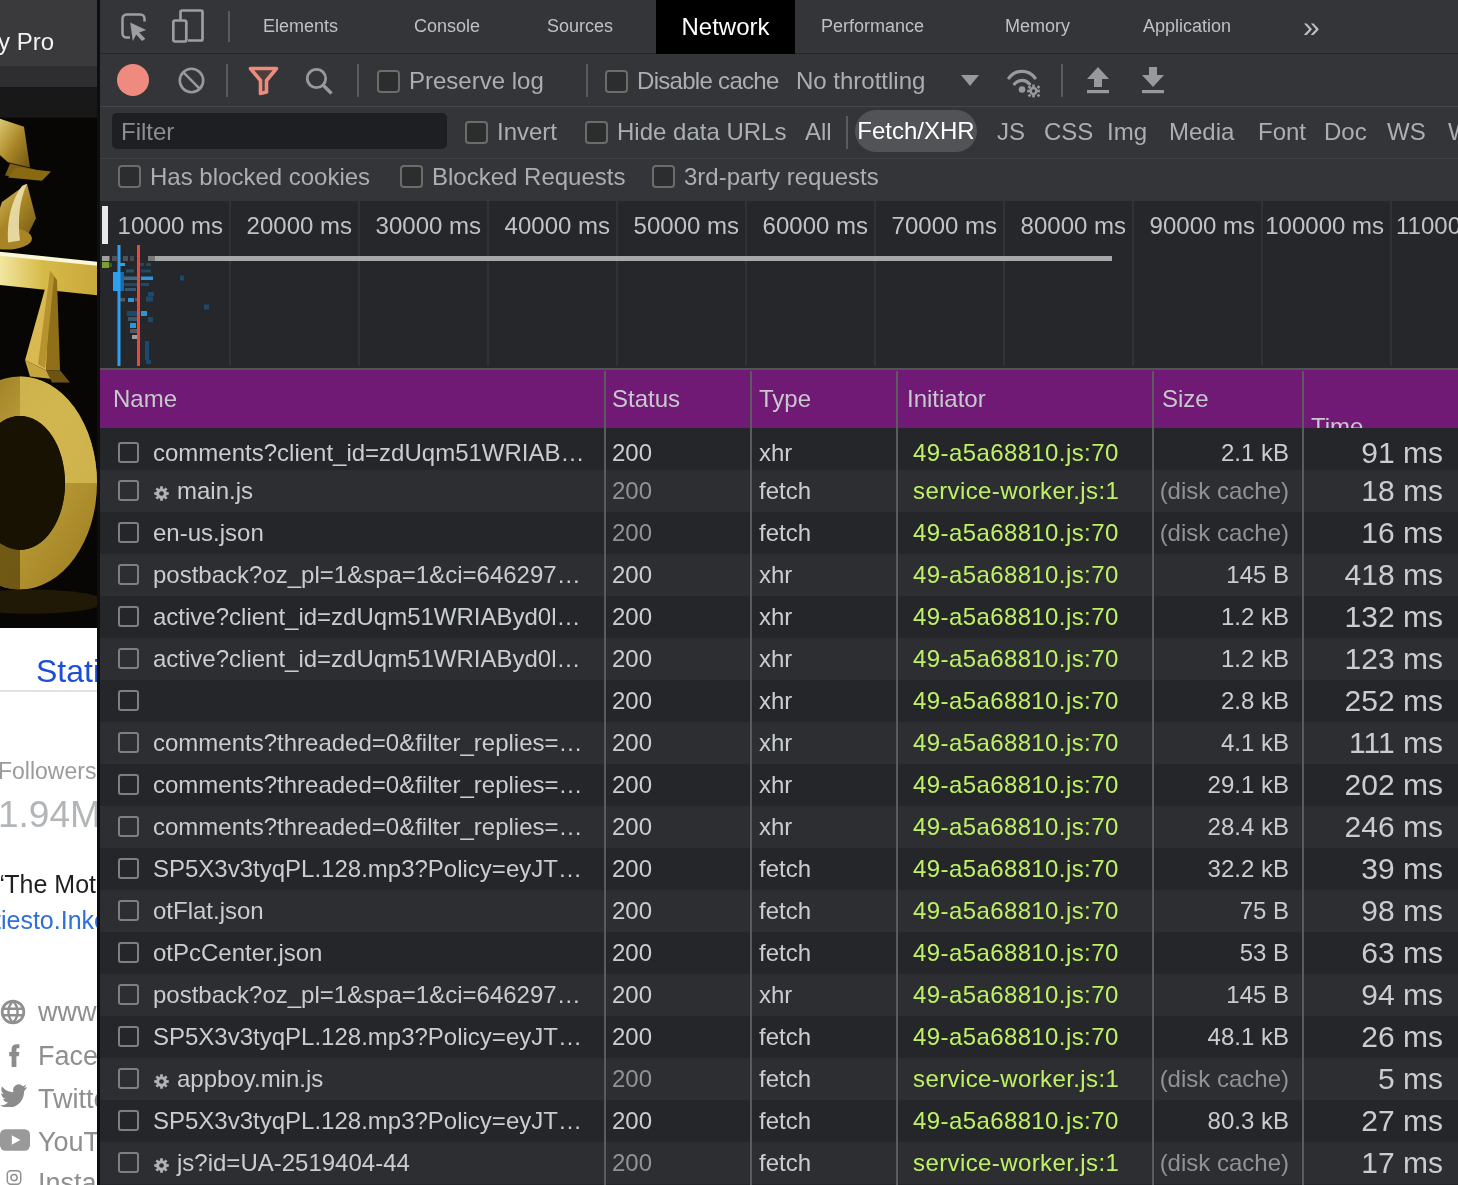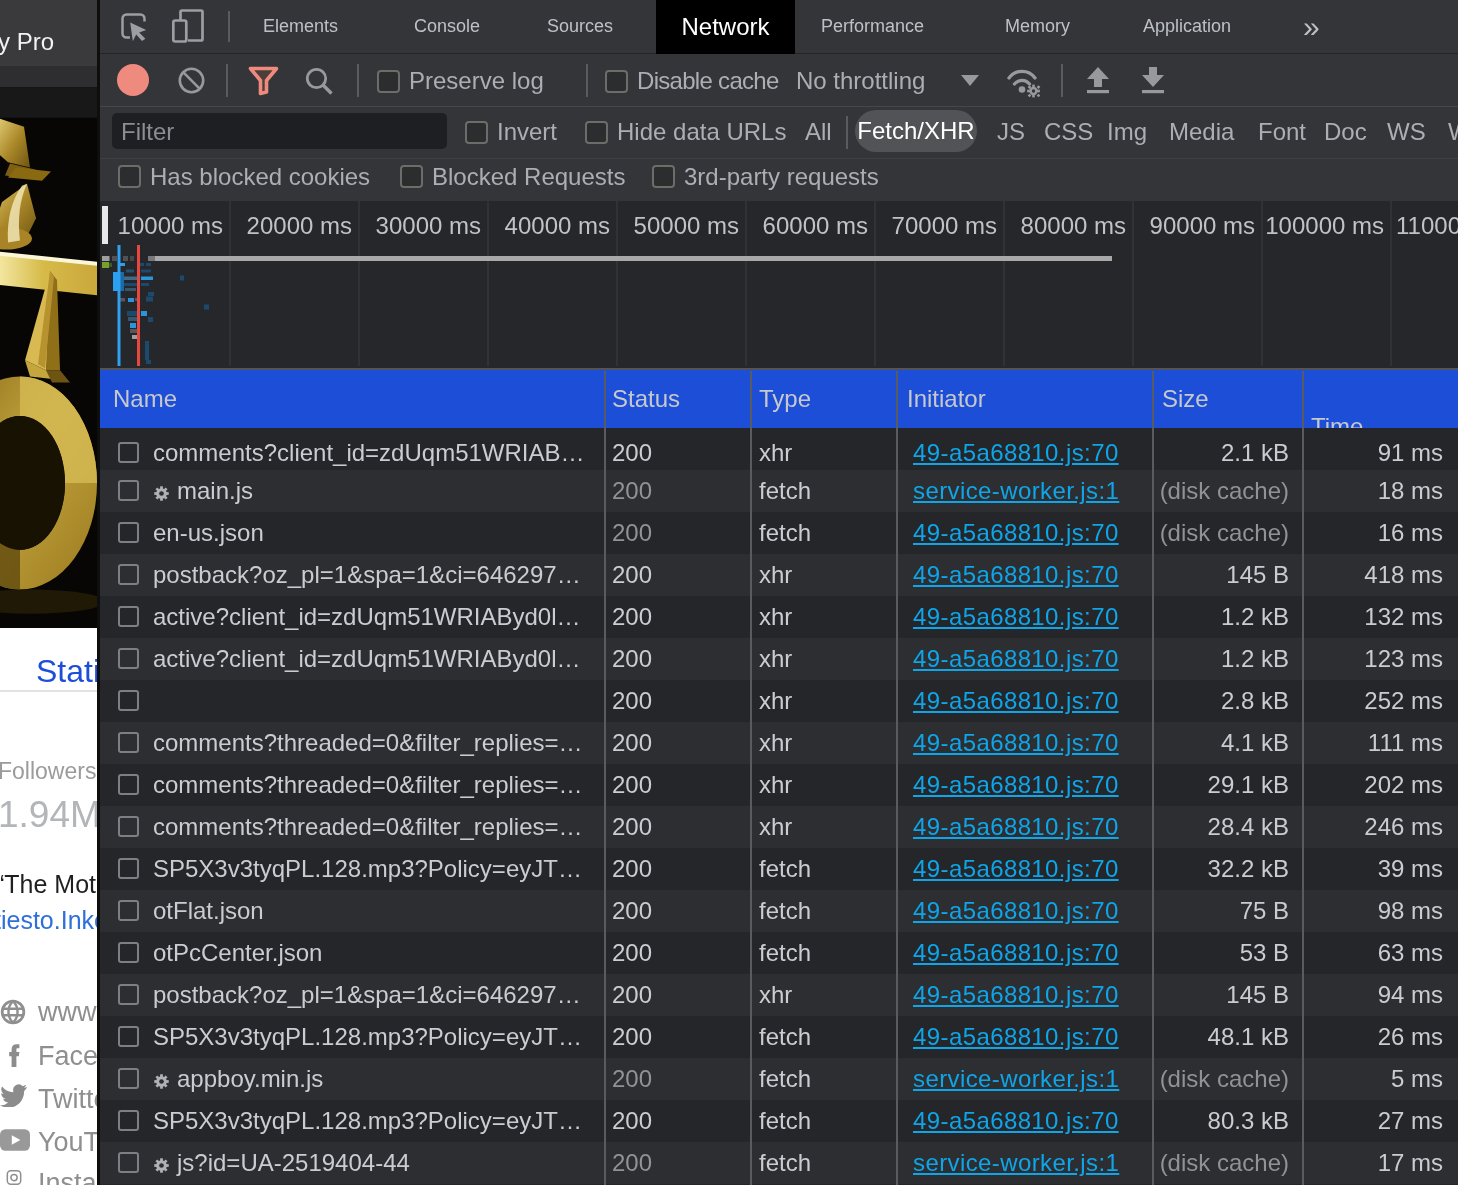--- a/index.html
+++ b/index.html
@@ -26,32 +26,32 @@
 .cb{position:absolute;width:19px;height:19px;border:2px solid #6d6c68;border-radius:4px;background:#2c2d2e;}
 .lbl{position:absolute;font-size:24px;color:#abafb3;white-space:nowrap;}
 #filterbox{position:absolute;left:12px;top:7px;width:335px;height:36px;background:#1e1f22;border-radius:5px;}
 #filterbox span{position:absolute;left:9px;top:5px;font-size:24px;color:#8a8e92;}
 #pill{position:absolute;left:755px;top:4px;width:122px;height:42px;background:#515356;border-radius:21px;
   color:#fff;font-size:24px;text-align:center;line-height:41px;}
 
 #timeline{position:absolute;left:3px;top:201px;width:1358px;height:167px;background:#26272a;overflow:hidden;}
 #tlborder{position:absolute;left:3px;top:368px;width:1358px;height:2px;background:#535456;}
 
-#ghead{position:absolute;left:3px;top:370px;width:1358px;height:58px;background:#1d4ed8;}
+#ghead{position:absolute;left:3px;top:370px;width:1358px;height:58px;background:#701a75;}
 .hlbl{position:absolute;top:0;height:58px;line-height:58px;font-size:24px;color:#c6c9cc;}
 #grows{position:absolute;left:3px;top:428px;width:1358px;height:757px;background:#252629;}
 .row{position:absolute;left:0;width:1358px;height:42px;}
 .row.alt{background:#2d2e31;}
 .rcb{position:absolute;left:18px;top:10px;width:17px;height:17px;border:2px solid #7b8085;border-radius:3px;}
 .nm{position:absolute;left:53px;top:0;height:42px;line-height:42px;font-size:24px;color:#c9cdd1;white-space:nowrap;}
 .st{position:absolute;left:512px;top:0;height:42px;line-height:42px;font-size:24px;color:#c9cdd1;}
 .ty{position:absolute;left:659px;top:0;height:42px;line-height:42px;font-size:24px;color:#c9cdd1;}
-.in{position:absolute;left:813px;letter-spacing:0.4px;top:0;height:42px;line-height:42px;font-size:24px;color:#0ea5e9;text-decoration:underline;}
+.in{position:absolute;left:813px;letter-spacing:0.4px;top:0;height:42px;line-height:42px;font-size:24px;color:#bef264;}
 .sz{position:absolute;left:960px;top:0;width:229px;height:42px;line-height:42px;font-size:24px;color:#c9cdd1;text-align:right;}
-.tm{position:absolute;left:1210px;top:0;width:133px;height:42px;line-height:42px;font-size:24px;color:#c9cdd1;text-align:right;}
+.tm{position:absolute;left:1210px;top:0;width:133px;height:42px;line-height:42px;font-size:30px;color:#c9cdd1;text-align:right;}
 .dim{color:#8f9396;}
 .gear{position:relative;top:3px;margin-right:7px;}
 .vline{position:absolute;width:2px;background:#5a5b5e;}
 </style></head>
 <body>
 
 <div id="strip">
   <div id="pagehdr">
       <div class="t">y Pro</div>
     </div>

